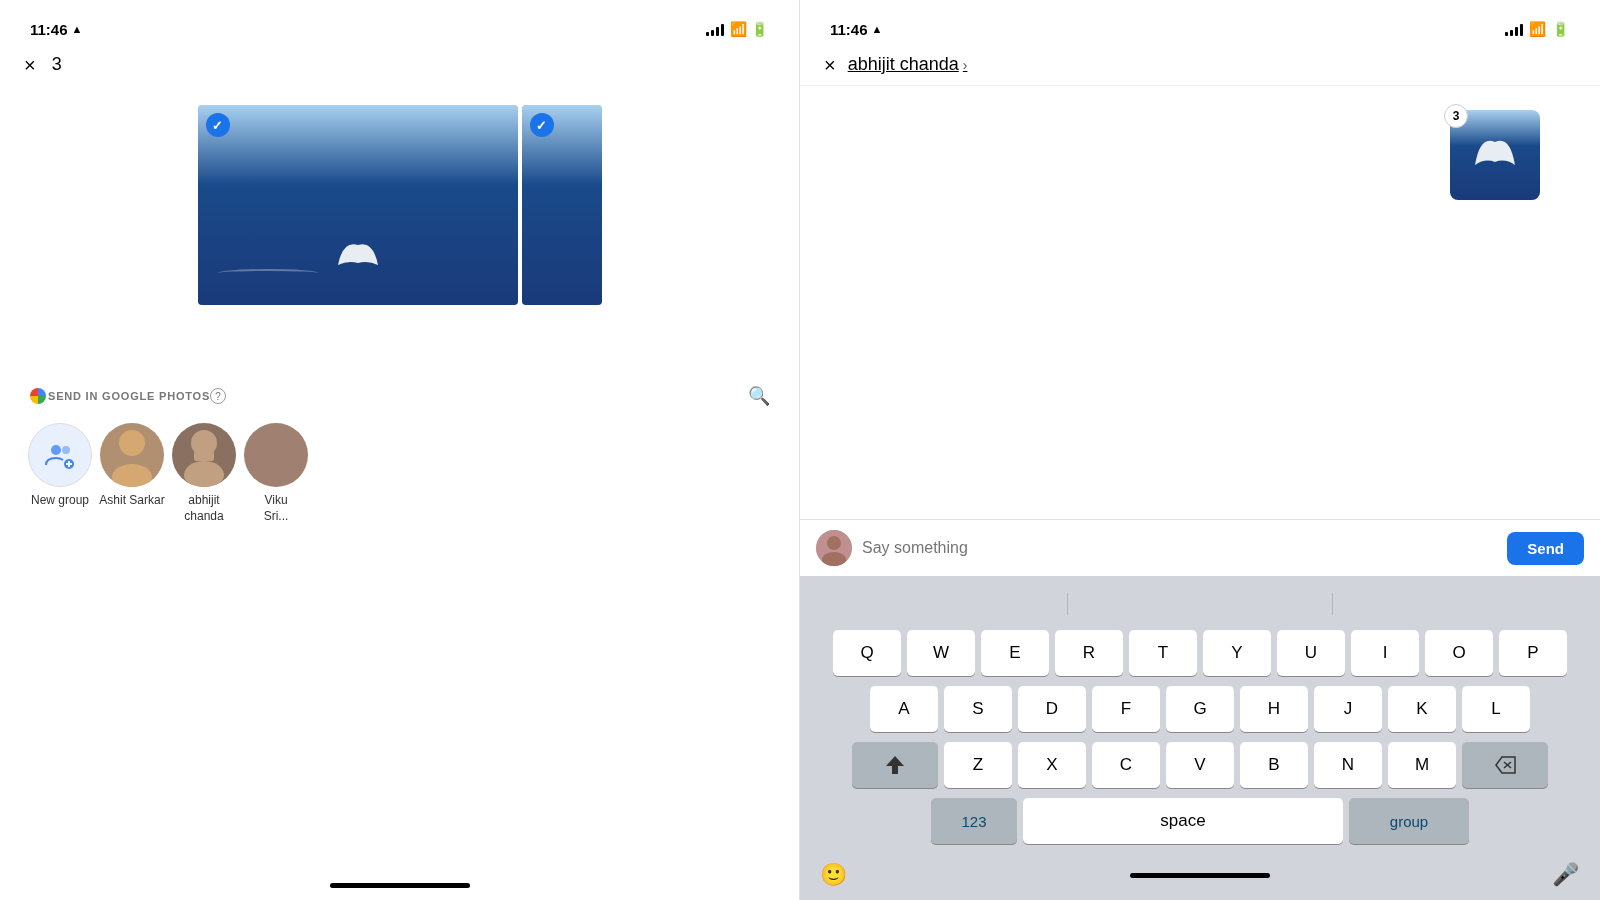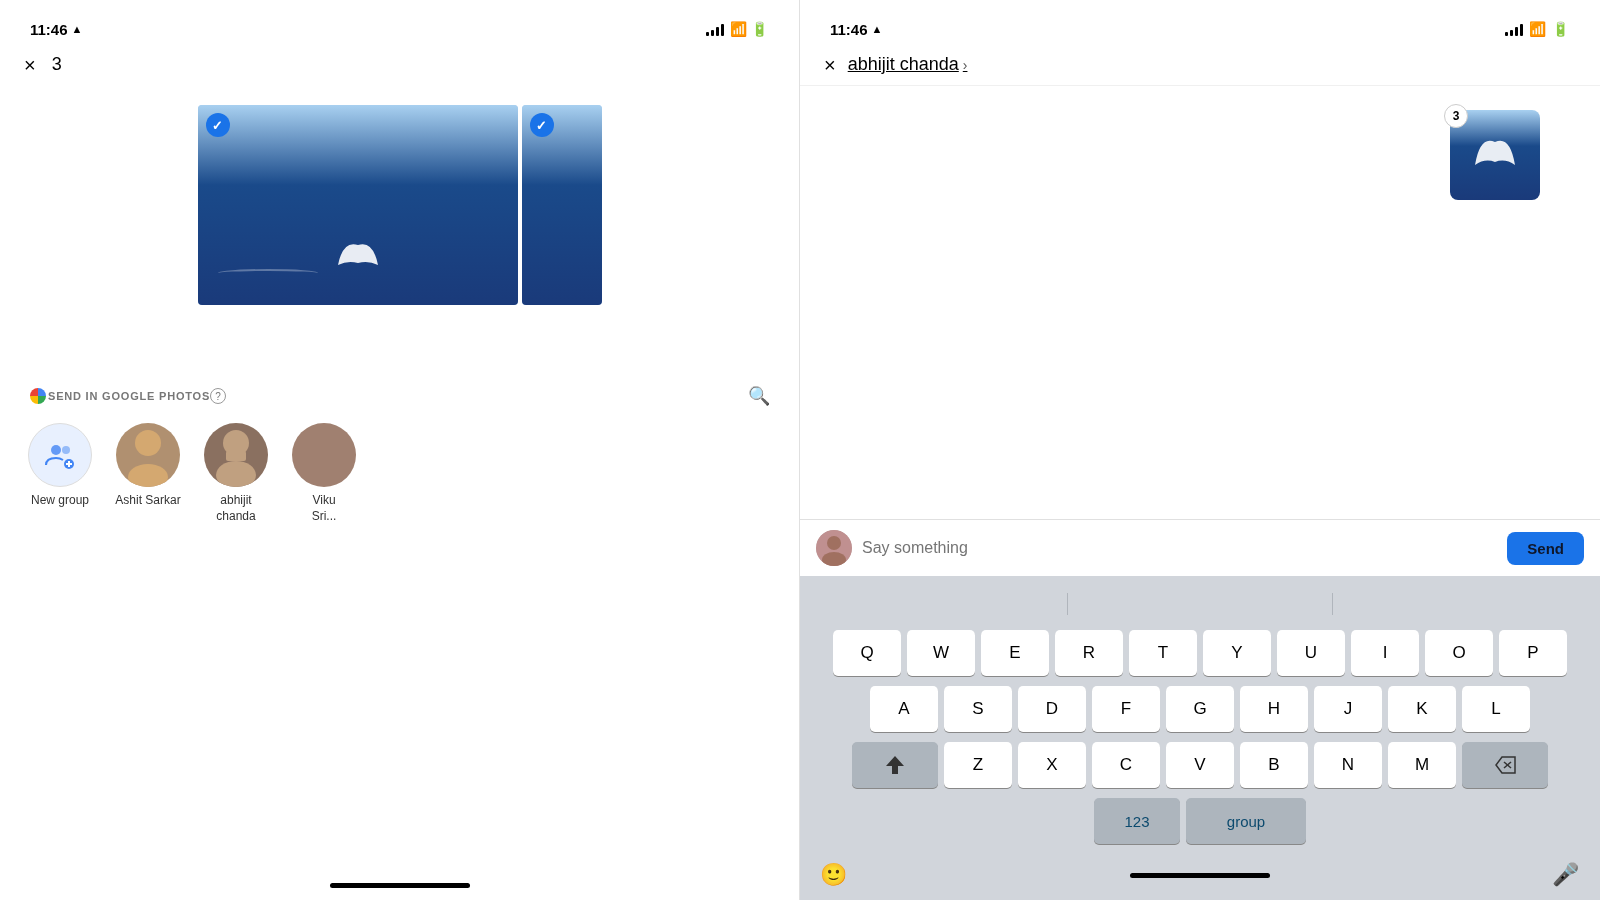--- a/index.html
+++ b/index.html
@@ -146,21 +146,21 @@
     }
     .search-icon-sm {
       margin-left: auto;
       font-size: 18px;
       color: #555;
       cursor: pointer;
     }
 
     .contacts-row {
       display: flex;
-      gap: 16px;
+      gap: 0;
       padding: 4px 0 8px;
       overflow: hidden;
     }
     .contact-item {
       display: flex;
       flex-direction: column;
       align-items: center;
       gap: 6px;
       min-width: 72px;
       cursor: pointer;
@@ -324,21 +324,21 @@
     .message-input {
       flex: 1;
       border: none;
       outline: none;
       font-size: 16px;
       color: #999;
       background: transparent;
     }
     .send-button {
       background: #1a73e8;
-      color: #0f172a;
+      color: #ffffff;
       border: none;
       border-radius: 8px;
       padding: 8px 20px;
       font-size: 15px;
       font-weight: 600;
       cursor: pointer;
     }
 
     
     .keyboard {
@@ -649,20 +649,21 @@
         <svg width="22" height="18" viewBox="0 0 22 18">
           <path d="M8,1 L21,1 L21,17 L8,17 L2,9 Z" fill="none" stroke="#333" stroke-width="1.5"></path>
           <line x1="10" y1="6" x2="17" y2="12" stroke="#333" stroke-width="1.5"></line>
           <line x1="17" y1="6" x2="10" y2="12" stroke="#333" stroke-width="1.5"></line>
         </svg>
       </div>
     </div>
 
     <div class="keyboard-row">
       <div class="key dark numbers">123</div>
+      <div class="key space">space</div>
       <div class="key dark return">group</div>
     </div>
 
     <div class="keyboard-bottom-bar">
       <span style="font-size:22px;">🙂</span>
       <div class="home-indicator-right"></div>
       <span style="font-size:22px;">🎤</span>
     </div>
   </div>
 </div>

